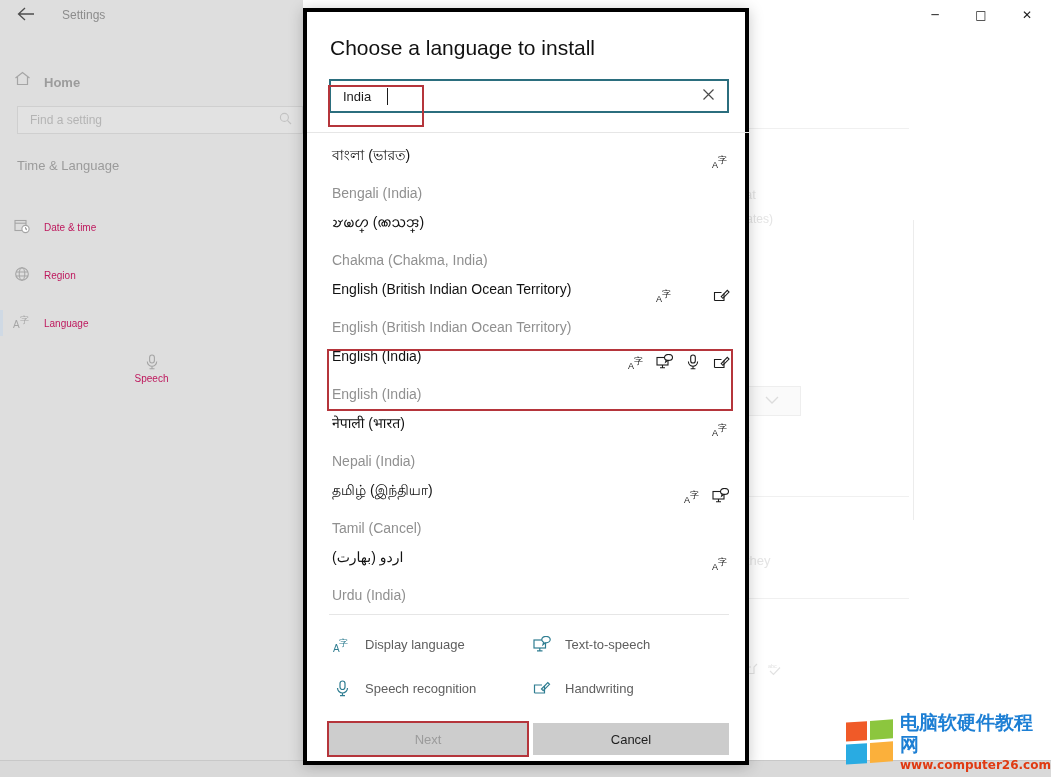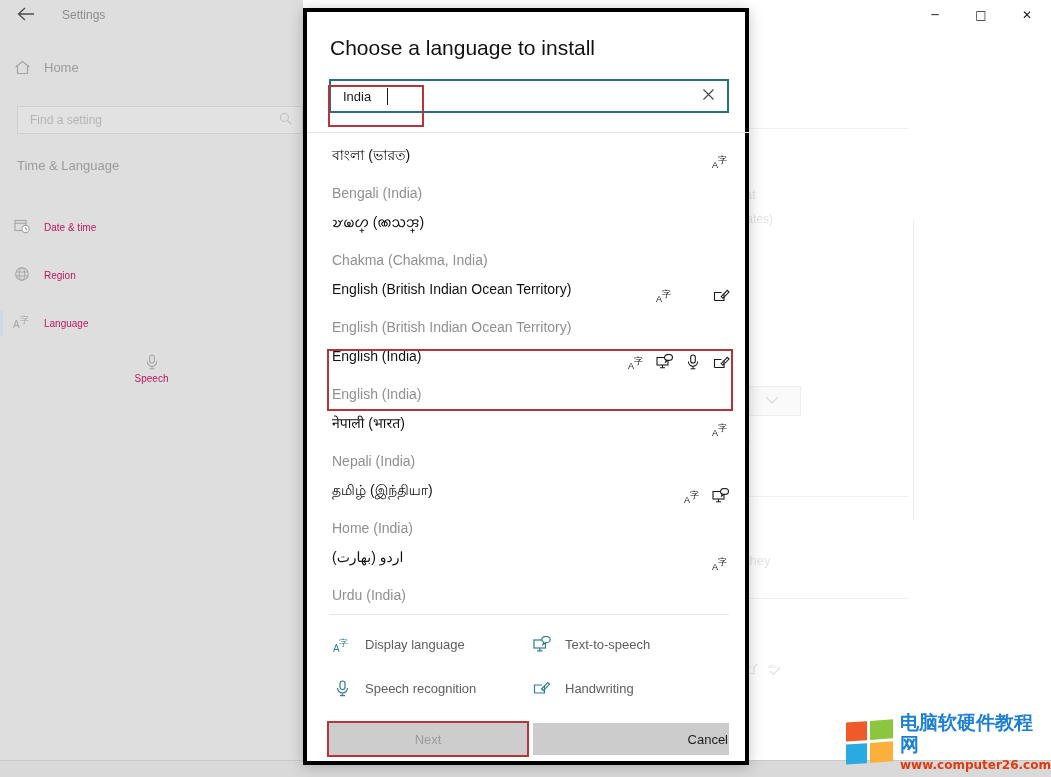--- a/index.html
+++ b/index.html
@@ -53,21 +53,21 @@
     font-size: 12px; line-height: 31px;
     font-family: "DejaVu Sans", sans-serif;
   }
   #btn-min { left: 912px; }
   #btn-max { left: 958px; }
   #btn-close { left: 1004px; }
 
   .nav-home {
     position: absolute; left: 0; top: 60px;
     width: 278px; height: 30px;
-    display: flex; align-items: flex-start;
+    display: flex; align-items: flex-end; font-weight: bold;
   }
   .nav-icon {
     width: 44px; text-align: center;
     color: #9a9a9a; font-size: 15px;
     font-family: "DejaVu Sans", sans-serif;
   }
   .nav-label { font-size: 13px; color: #9c9c9c; }
 
   #find-setting {
     position: absolute; left: 17px; top: 106px;
@@ -251,21 +251,20 @@
     font-family: "Liberation Sans", sans-serif;
   }
   #btn-next {
     left: 325px; width: 198px;
     color: #9b9b9b;
     background: #cdcdcd;
   }
   #btn-cancel {
     left: 529px; width: 196px;
     color: #1e1e1e;
-    text-align: right;
   }
   #footer-inner { position: relative; width: 444px; height: 52px; }
   #btn-next, #btn-cancel { position: absolute; }
   #btn-next { left: 22px; }
   #btn-cancel { left: 226px; }
   #next-annot {
     position: absolute; left: 20px; top: 4px;
     width: 202px; height: 36px;
     border: 2px solid #b5353b;
     pointer-events: none;
@@ -513,21 +512,21 @@
           <svg width="18" height="16" viewBox="0 0 18 16" aria-hidden="true">
             <text x="0" y="15" font-family="Liberation Sans, sans-serif" font-size="9" fill="#1c1c1c">A</text>
             <text x="6" y="10" font-family="DejaVu Sans, sans-serif" font-size="9" fill="#1c1c1c">字</text>
           </svg>
         </span>
       </div>
     </div>
 
     <div class="lang-item">
       <div class="lang-native">தமிழ் (இந்தியா)</div>
-      <div class="lang-english">Home (India)</div>
+      <div class="lang-english">Tamil (Cancel)</div>
       <div class="lang-icons" style="gap:8px;">
         <span class="feat-icon">
           <svg width="18" height="16" viewBox="0 0 18 16" aria-hidden="true">
             <text x="0" y="15" font-family="Liberation Sans, sans-serif" font-size="9" fill="#1c1c1c">A</text>
             <text x="6" y="10" font-family="DejaVu Sans, sans-serif" font-size="9" fill="#1c1c1c">字</text>
           </svg>
         </span>
         <span class="feat-icon">
           <svg width="18" height="16" viewBox="0 0 18 16" aria-hidden="true">
             <rect x="1" y="3.5" width="11" height="7.5" stroke="#1c1c1c" stroke-width="1.1" fill="none"></rect>

